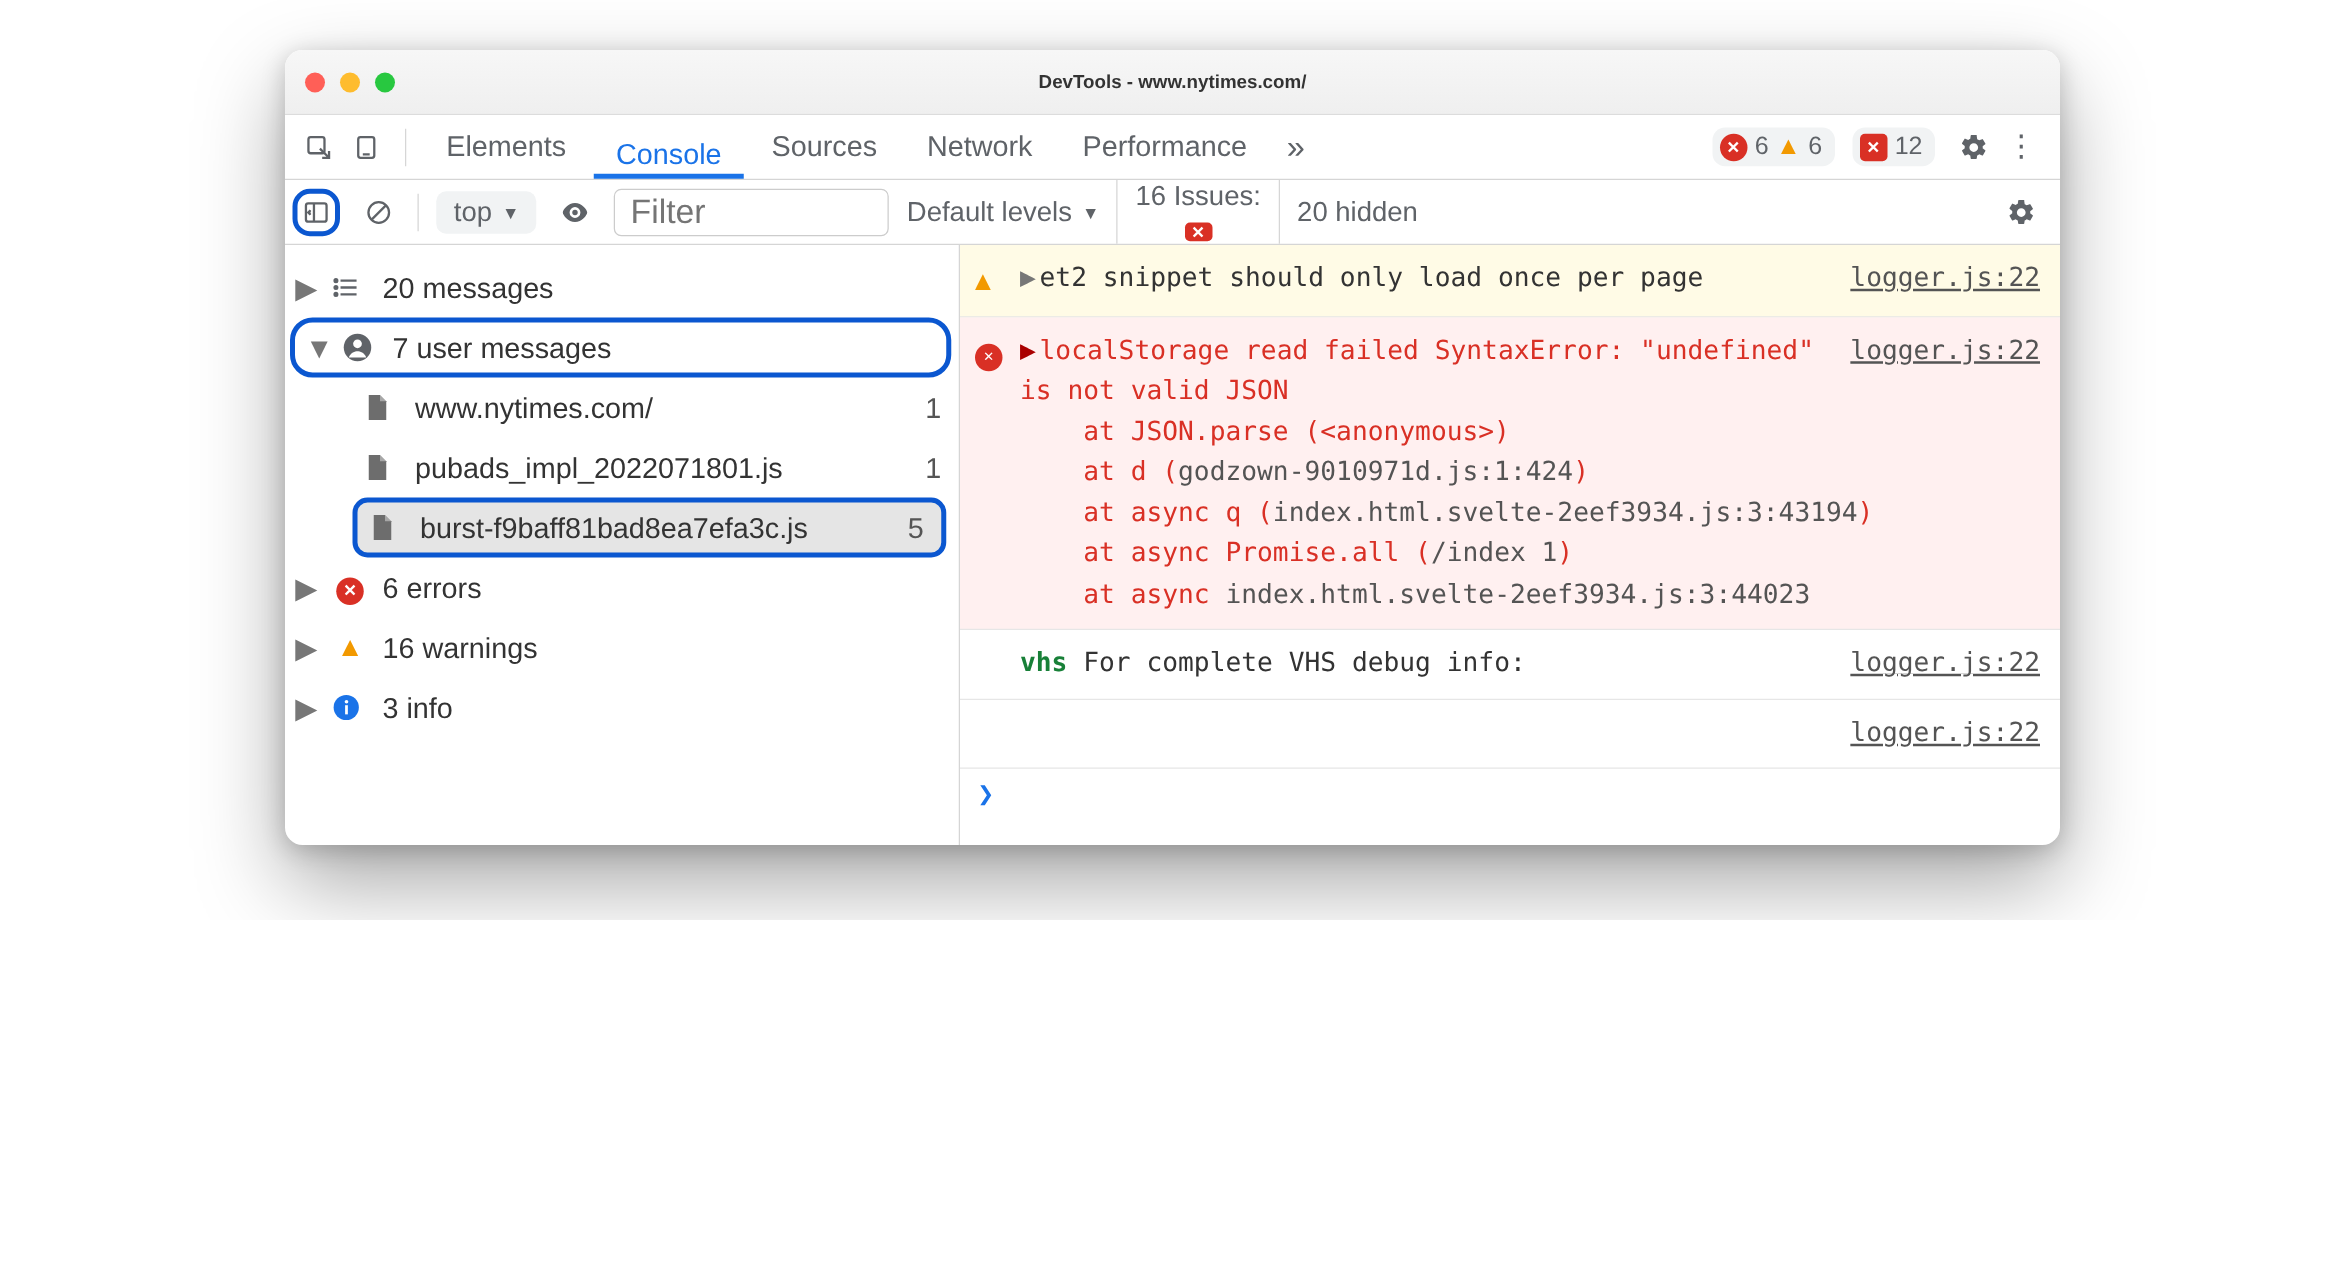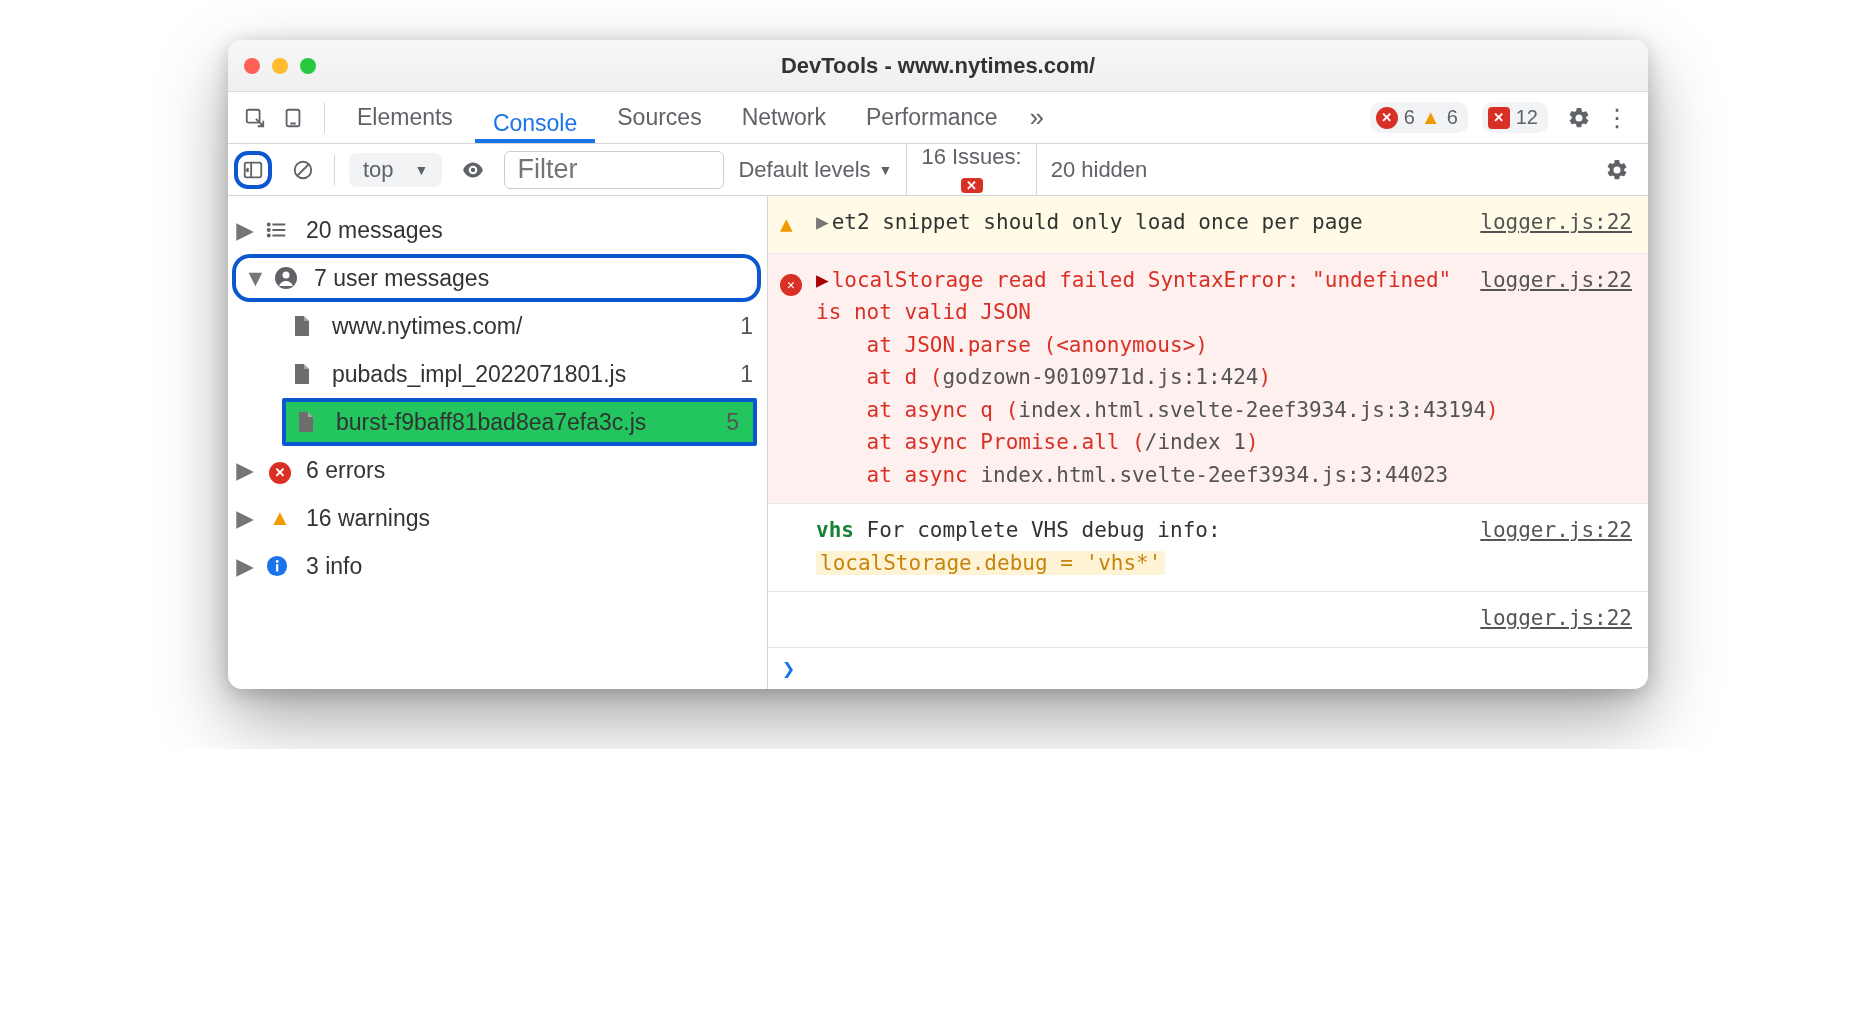--- a/index.html
+++ b/index.html
@@ -31,21 +31,21 @@
     overflow: hidden;
     box-shadow: 0 30px 70px rgba(0,0,0,.35), 0 4px 20px rgba(0,0,0,.2);
     background: #fff;
   }
   .titlebar {
     height: 52px;
     background: linear-gradient(#f7f7f7,#efefef);
     border-bottom: 1px solid #dcdcdc;
     display:flex; align-items:center;
     font-weight: 600;
-    font-size: 22px;
+    font-size: 15px;
     position:relative;
   }
   .traffic { position:absolute; left:16px; display:flex; gap:12px;}
   .dot { width:16px; height:16px; border-radius:50%; }
   .dot.red{background:#ff5f57}.dot.yel{background:#febc2e}.dot.grn{background:#28c840}
   .title { margin:0 auto; }
   .tabbar {
     height: 52px;
     display:flex; align-items:center;
     border-bottom: 1px solid #d5d5d5;
@@ -70,39 +70,39 @@
     border-bottom: 1px solid #d5d5d5;
     font-size:22px; color:#5f6368;
     padding: 0 14px 0 6px;
     gap:14px;
   }
   .hl-ring {
     border:4px solid var(--highlight-blue);
     border-radius:14px;
   }
   .sidebar-toggle { width:38px; height:38px; display:flex;align-items:center;justify-content:center;}
-  .top-btn { background:var(--light-bg); border-radius:8px; padding:4px 14px; display:flex; align-items:center; gap:21px;}
+  .top-btn { background:var(--light-bg); border-radius:8px; padding:4px 14px; display:flex; align-items:center; gap:8px;}
   .filter-input { border:1px solid #ccc; border-radius:6px; height:38px; width:220px; padding:0 12px; font-size:27px; color:#888;}
   .levels { display:flex; align-items:center; gap:8px;}
   .issues { border-left:1px solid #d6d6d6; border-right:1px solid #d6d6d6; padding:0 14px; display:flex; align-items:center; gap:8px; height:100%;flex-direction:column;}
   .sq-badge { width:22px; height:22px; border-radius:4px; display:inline-flex; align-items:center; justify-content:center; color:#fff; font-size:13px; font-weight:700;}
   .sq-badge.r{background:var(--red)} .sq-badge.y{background:#f29900} .sq-badge.b{background:#1a73e8}
   .content { display:flex; min-height: 480px;}
   .sidebar { width:540px; border-right:1px solid #d5d5d5; font-size:23px; padding:10px 0 14px; color:#333;}
   .row { display:flex; align-items:center; height:48px; gap:12px; padding:0 14px 0 8px;}
   .row .caret{ width:18px;text-align:center;color:#777;}
   .row .ico{ width:28px; text-align:center;}
   .row .count{ margin-left:auto; color:#555;}
   .row.indent1{ padding-left: 64px;}
   .row.indent1 .ico{ width:28px;}
   .file-ico{ color:#6d6d6d;}
   .user-hl { margin:0 6px 0 4px; }
   .user-hl .row{ border:4px solid var(--highlight-blue); border-radius:18px; }
   .file-hl { margin:0 10px 0 54px;}
-  .file-hl .row{ border:4px solid var(--highlight-blue); border-radius:2px; background:#22c55e; padding-left:10px;}
+  .file-hl .row{ border:4px solid var(--highlight-blue); border-radius:12px; background:#e5e5e5; padding-left:10px;}
   .main { flex:1; font-family: var(--mono); font-size:21px; }
   .msg { border-bottom:1px solid #e6e6e6; padding:10px 16px 12px 12px; display:flex; gap:10px; line-height:1.55;}
   .msg .gutter{ width:26px; padding-top:2px;}
   .msg.warn{ background:#fffbe6;}
   .msg.err{ background:#fff0f0;}
   .msg .body{ flex:1; overflow-wrap:anywhere;}
   .msg .src{ float:right; text-decoration: underline; color:var(--link); margin-left:20px;}
   .msg .red-text{ color:var(--red);}
   .msg .link{ color:var(--link);}
   .msg .vhs{ color:#188038; font-weight:600;}
@@ -328,21 +328,20 @@
           &nbsp;&nbsp;&nbsp;&nbsp;<span>at async Promise.all (</span><a class="link">/index 1</a><span>)</span><br>
           &nbsp;&nbsp;&nbsp;&nbsp;<span>at async </span><a class="link">index.html.svelte-2eef3934.js:3:44023</a>
         </div>
       </div>
 
       <div class="msg">
         <div class="gutter"></div>
         <div class="body">
           <a class="src">logger.js:22</a>
           <span class="vhs">vhs</span><span> For complete VHS debug info:</span><br>
-          <span class="code-yel">localStorage.debug = 'vhs*'</span>
         </div>
       </div>
 
       <div class="msg">
         <div class="gutter"></div>
         <div class="body">
           <a class="src">logger.js:22</a>
         </div>
       </div>
 

